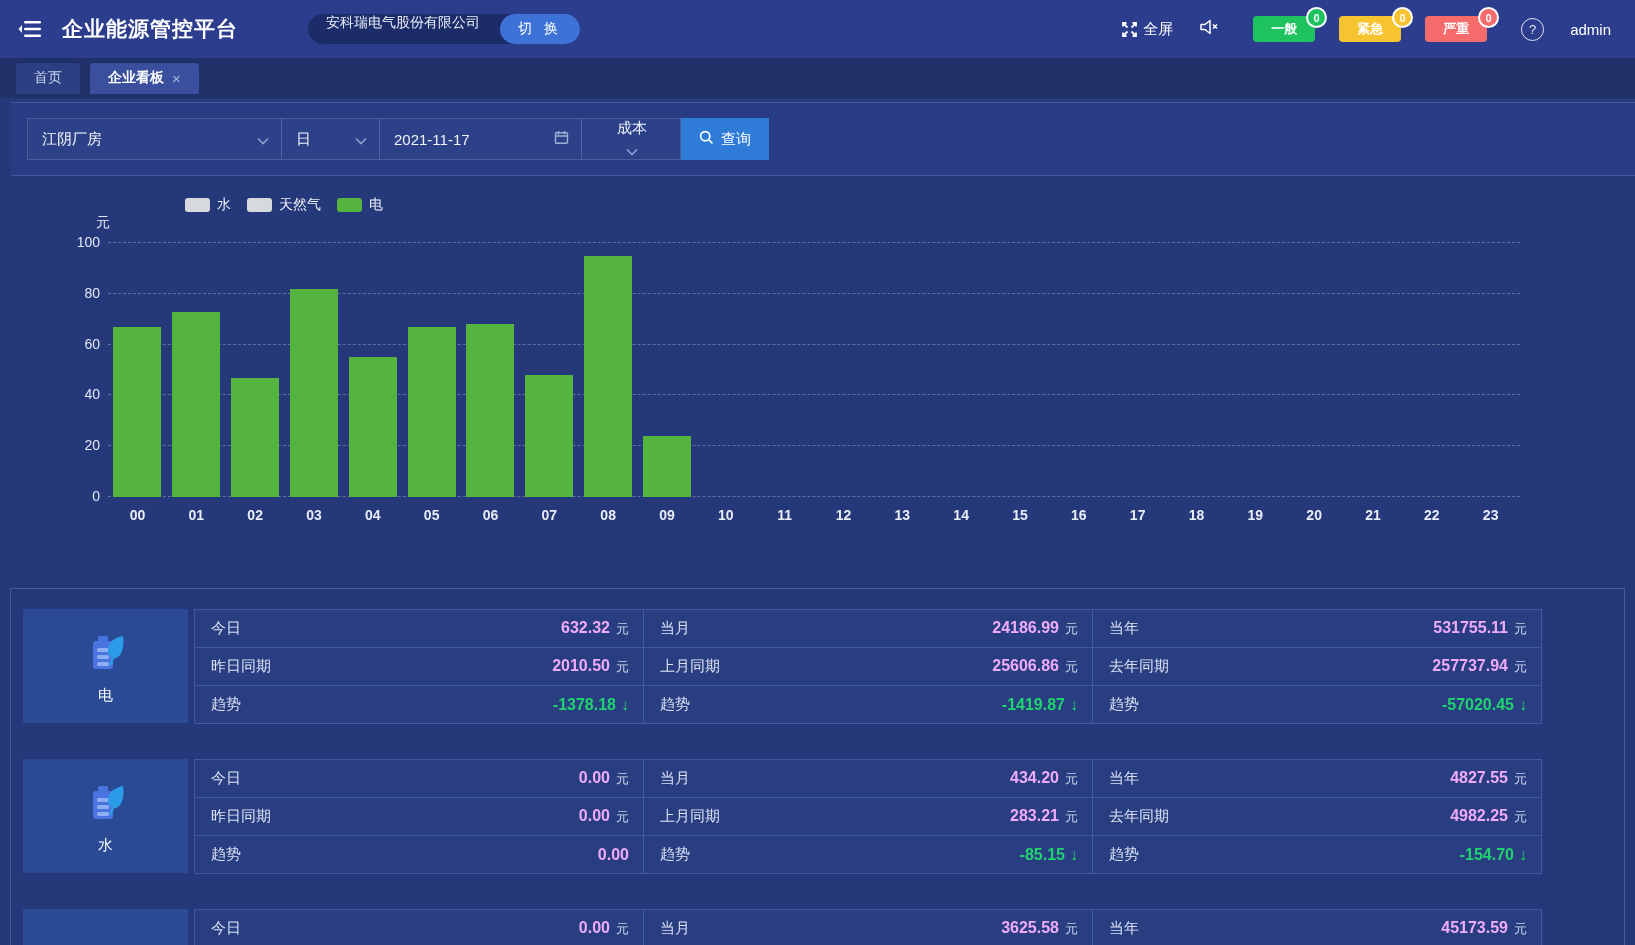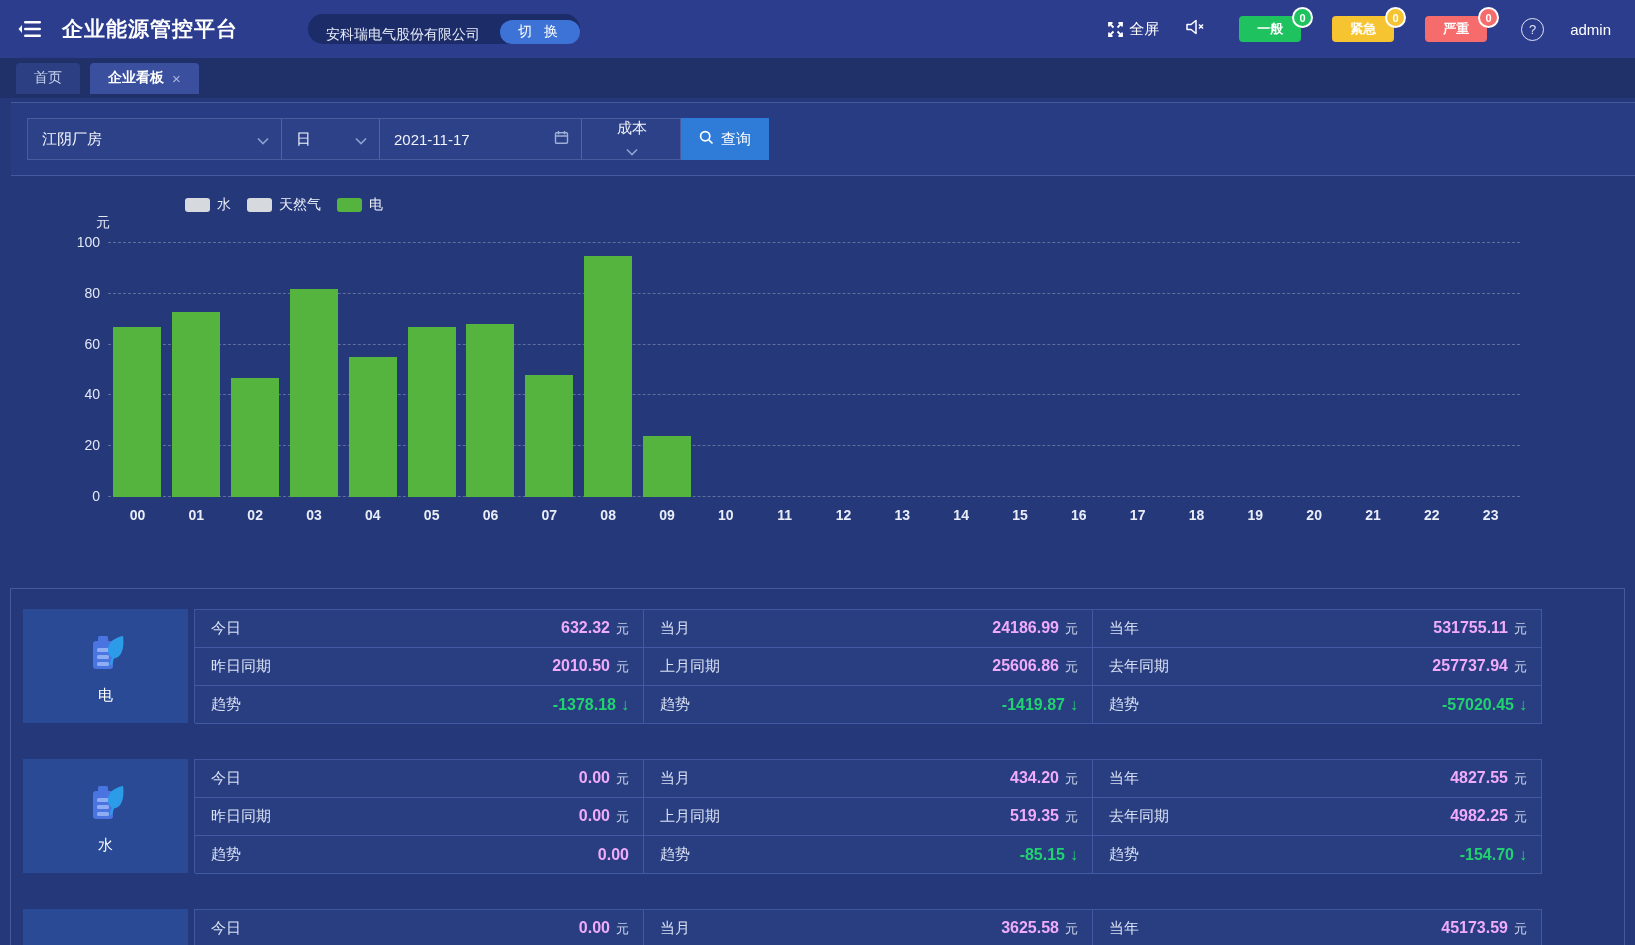--- a/index.html
+++ b/index.html
@@ -8,28 +8,28 @@
     background:#253879;
     font-family:"Liberation Sans","DejaVu Sans",sans-serif;
     color:#fff;-webkit-font-smoothing:antialiased;
   }
   
   .header{position:absolute;left:0;top:0;width:1635px;height:58px;background:#2c3d8e;
     display:flex;align-items:center;box-sizing:border-box;padding:0 24px 0 16px;}
   .menu-btn{width:28px;height:28px;display:flex;align-items:center;justify-content:center;cursor:pointer;}
   .app-title{font-size:21px;font-weight:bold;letter-spacing:1px;margin-left:18px;}
   .company-pill{margin-left:70px;height:30px;background:#1c2c69;border-radius:16px;
-    display:flex;align-items:flex-end;min-width:268px;}
+    display:flex;align-items:flex-start;min-width:268px;}
   .company-name{font-size:14px;color:#e8edfa;padding:0 20px 0 18px;white-space:nowrap;}
-  .switch-btn{height:24px;border:none;border-radius:16px;background:#3d72d6;color:#fff;
+  .switch-btn{height:30px;border:none;border-radius:16px;background:#3d72d6;color:#fff;
     font-size:14px;padding:0 18px;cursor:pointer;letter-spacing:4px;}
   .header-right{margin-left:auto;display:flex;align-items:center;gap:26px;}
   .fullscreen{display:flex;align-items:center;gap:5px;font-size:15px;cursor:pointer;}
   .iconbtn{cursor:pointer;display:flex;align-items:center;}
-  .alarm-group{display:flex;align-items:center;gap:31px;margin:0 8px;}
+  .alarm-group{display:flex;align-items:center;gap:24px;margin:0 8px;}
   .alarm{position:relative;height:26px;min-width:46px;border-radius:4px;display:flex;
     align-items:center;justify-content:center;font-size:13px;font-weight:bold;cursor:pointer;padding:0 8px;}
   .alarm .bubble{position:absolute;top:-9px;right:-12px;width:17px;height:17px;border-radius:50%;
     border:2px solid #fff;font-size:11px;font-weight:bold;display:flex;align-items:center;justify-content:center;}
   .help{width:21px;height:21px;border-radius:50%;border:1.5px solid #dfe4f4;color:#dfe4f4;
     font-size:13px;display:flex;align-items:center;justify-content:center;cursor:pointer;}
   .user{font-size:15px;cursor:pointer;}
   
   .tabbar{position:absolute;left:0;top:58px;width:1635px;height:40px;background:#203068;
     display:flex;align-items:center;padding-left:16px;gap:10px;box-sizing:border-box;}
@@ -339,21 +339,21 @@
         <div class="cell">
           <span class="lbl">当年</span>
           <span><span class="val">4827.55</span><span class="unit">元</span></span>
         </div>
         <div class="cell">
           <span class="lbl">昨日同期</span>
           <span><span class="val">0.00</span><span class="unit">元</span></span>
         </div>
         <div class="cell">
           <span class="lbl">上月同期</span>
-          <span><span class="val">519.35</span><span class="unit">元</span></span>
+          <span><span class="val">283.21</span><span class="unit">元</span></span>
         </div>
         <div class="cell">
           <span class="lbl">去年同期</span>
           <span><span class="val">4982.25</span><span class="unit">元</span></span>
         </div>
         <div class="cell">
           <span class="lbl">趋势</span>
           <span><span class="val">0.00</span></span>
         </div>
         <div class="cell">

